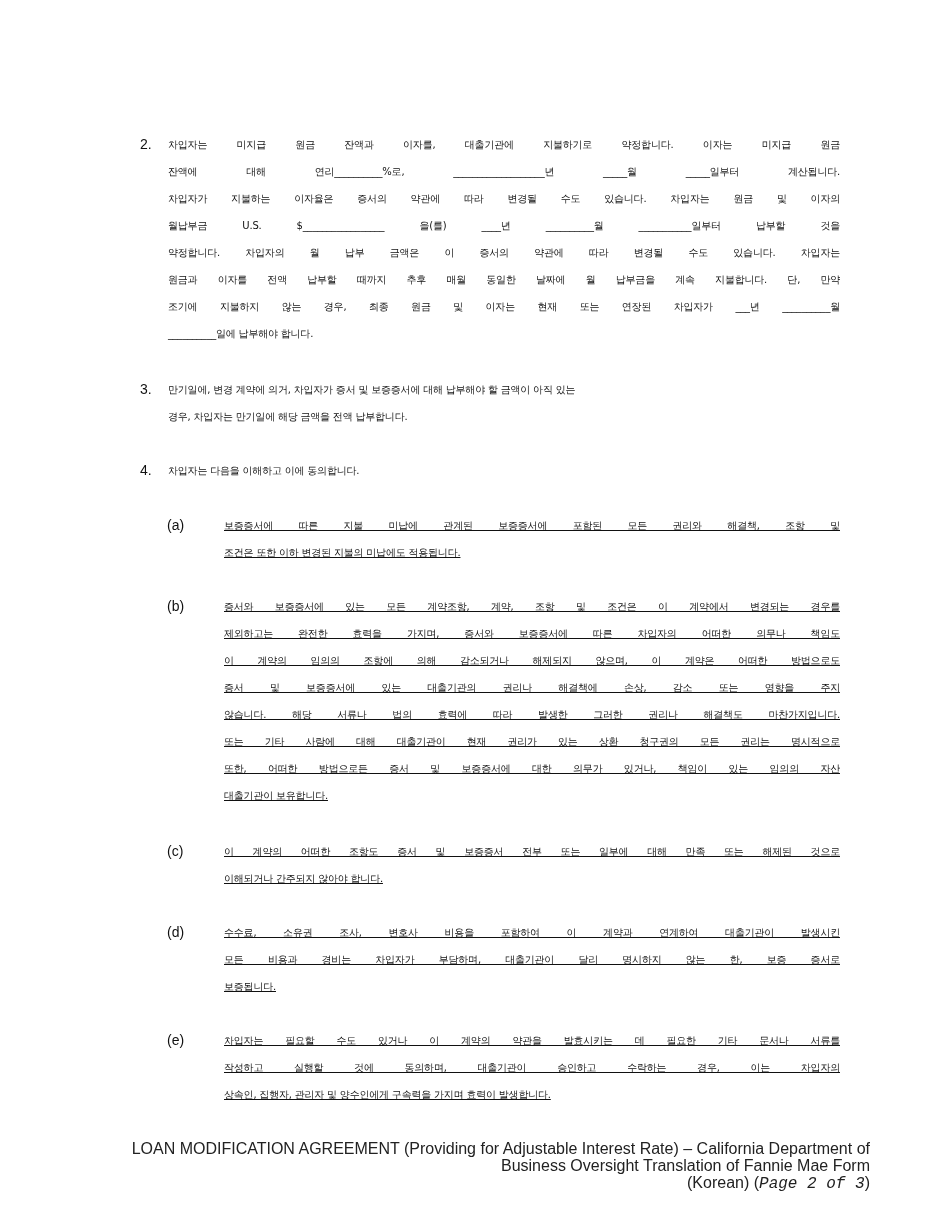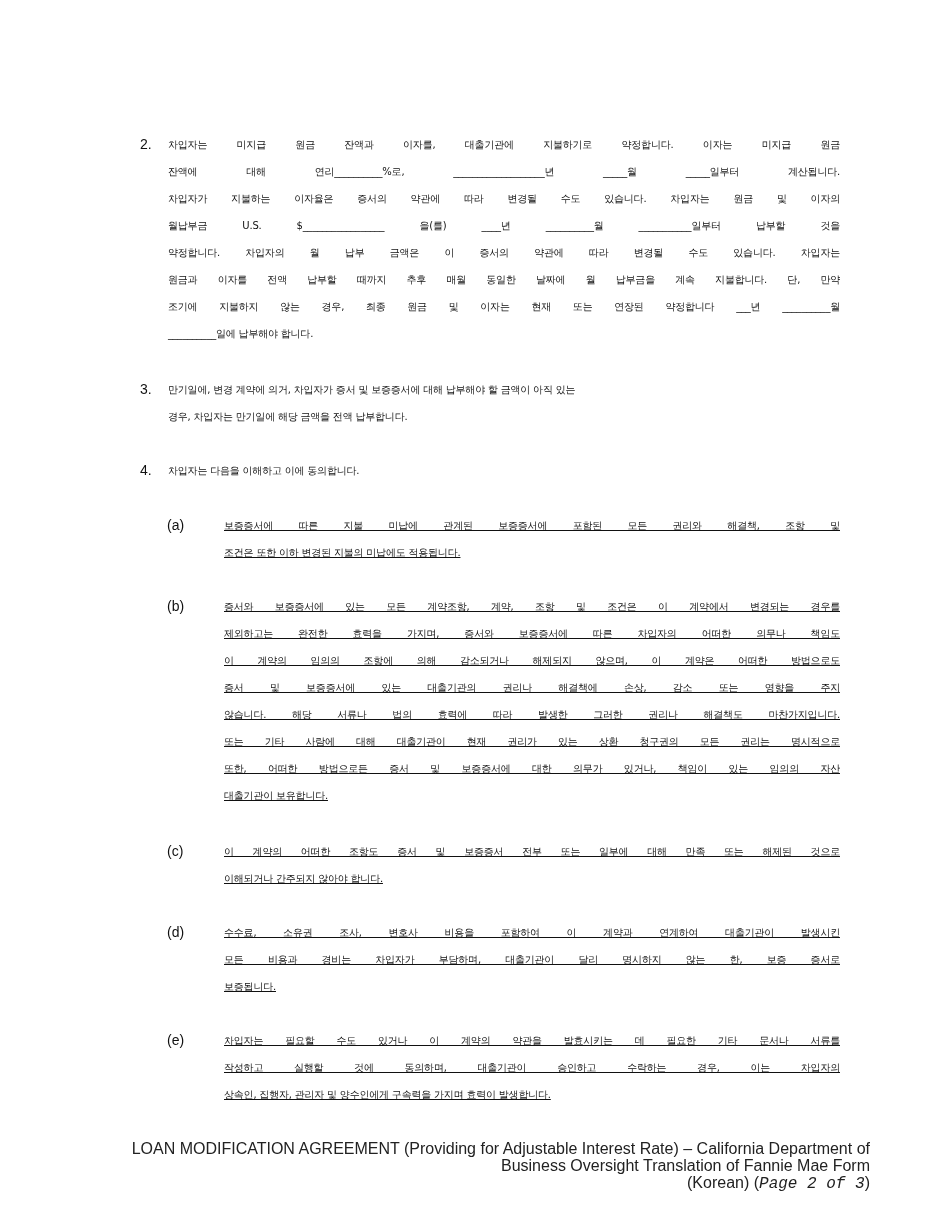--- a/index.html
+++ b/index.html
@@ -94,21 +94,21 @@
 
   <div class="para" style="top:131px;">
     <span class="num">2.</span>
     <div class="body">
       <span class="line j">차입자는 미지급 원금 잔액과 이자를, 대출기관에 지불하기로 약정합니다. 이자는 미지급 원금</span>
       <span class="line j">잔액에 대해 연리__________%로, ___________________년 _____월 _____일부터 계산됩니다.</span>
       <span class="line j">차입자가 지불하는 이자율은 증서의 약관에 따라 변경될 수도 있습니다. 차입자는 원금 및 이자의</span>
       <span class="line j">월납부금 U.S. $_________________ 을(를) ____년 __________월 ___________일부터 납부할 것을</span>
       <span class="line j">약정합니다. 차입자의 월 납부 금액은 이 증서의 약관에 따라 변경될 수도 있습니다. 차입자는</span>
       <span class="line j">원금과 이자를 전액 납부할 때까지 추후 매월 동일한 날짜에 월 납부금을 계속 지불합니다. 단, 만약</span>
-      <span class="line j">조기에 지불하지 않는 경우, 최종 원금 및 이자는 현재 또는 연장된 약정합니다 ___년 __________월</span>
+      <span class="line j">조기에 지불하지 않는 경우, 최종 원금 및 이자는 현재 또는 연장된 차입자가 ___년 __________월</span>
       <span class="line">__________일에 납부해야 합니다.</span>
     </div>
   </div>
 
   <div class="para" style="top:376px;">
     <span class="num">3.</span>
     <div class="body">
       <span class="line">만기일에, 변경 계약에 의거, 차입자가 증서 및 보증증서에 대해 납부해야 할 금액이 아직 있는</span>
       <span class="line">경우, 차입자는 만기일에 해당 금액을 전액 납부합니다.</span>
     </div>

